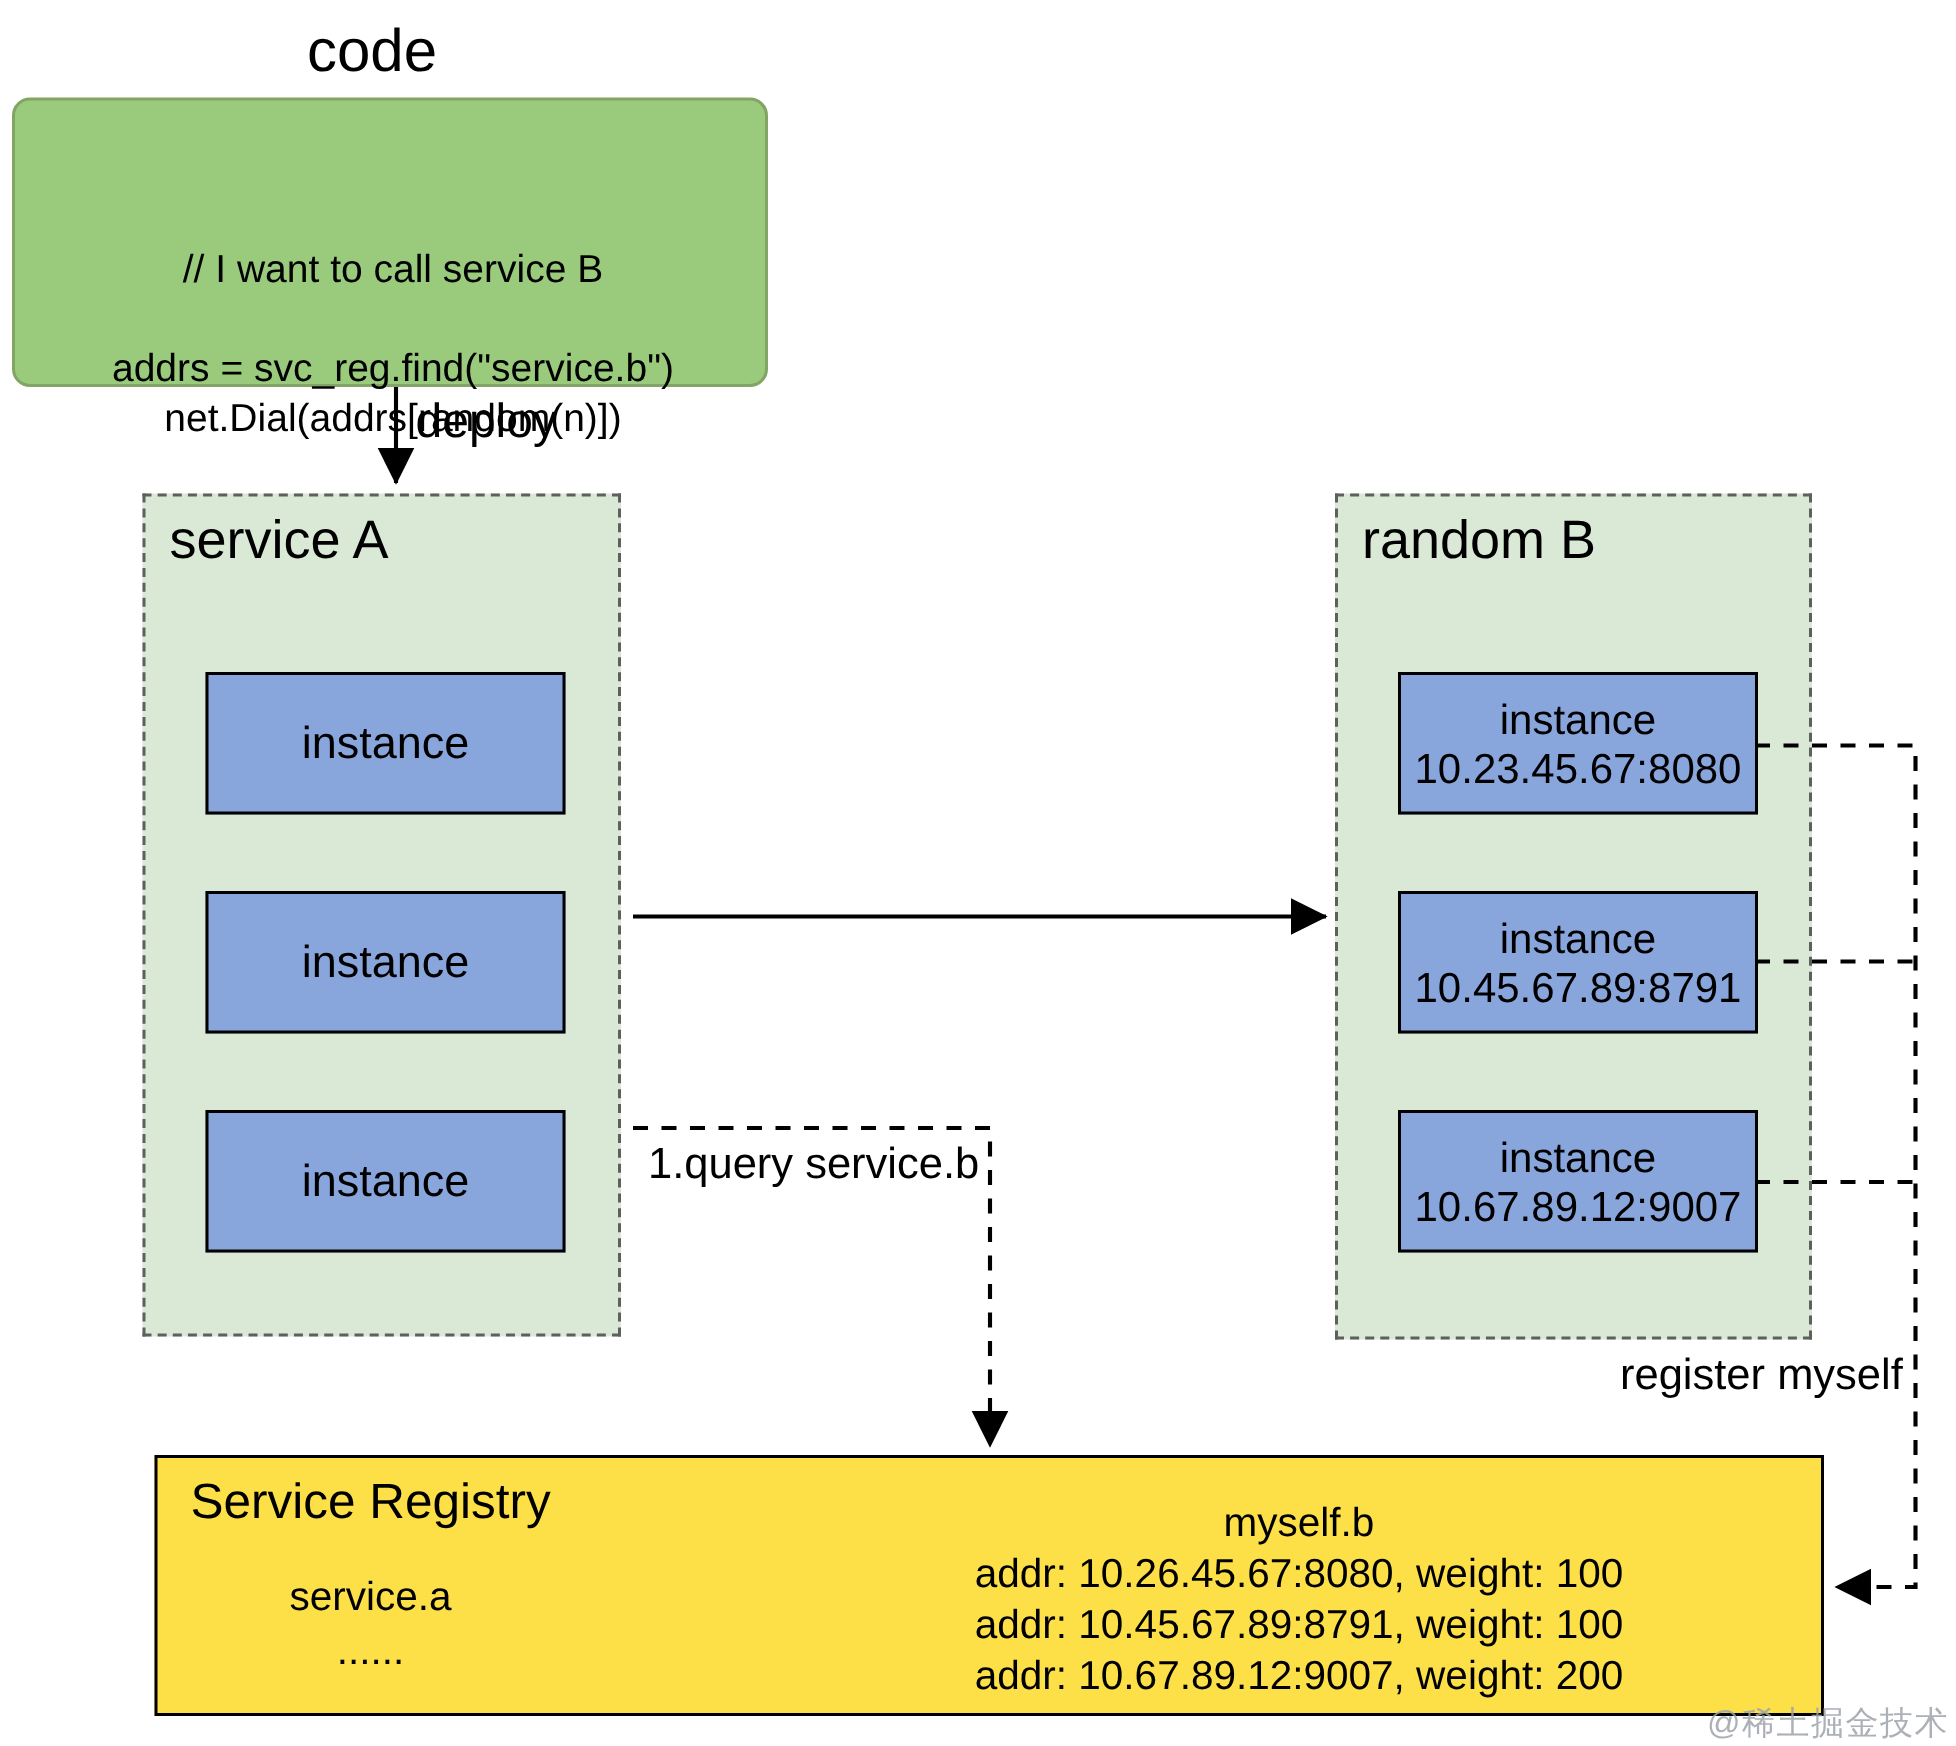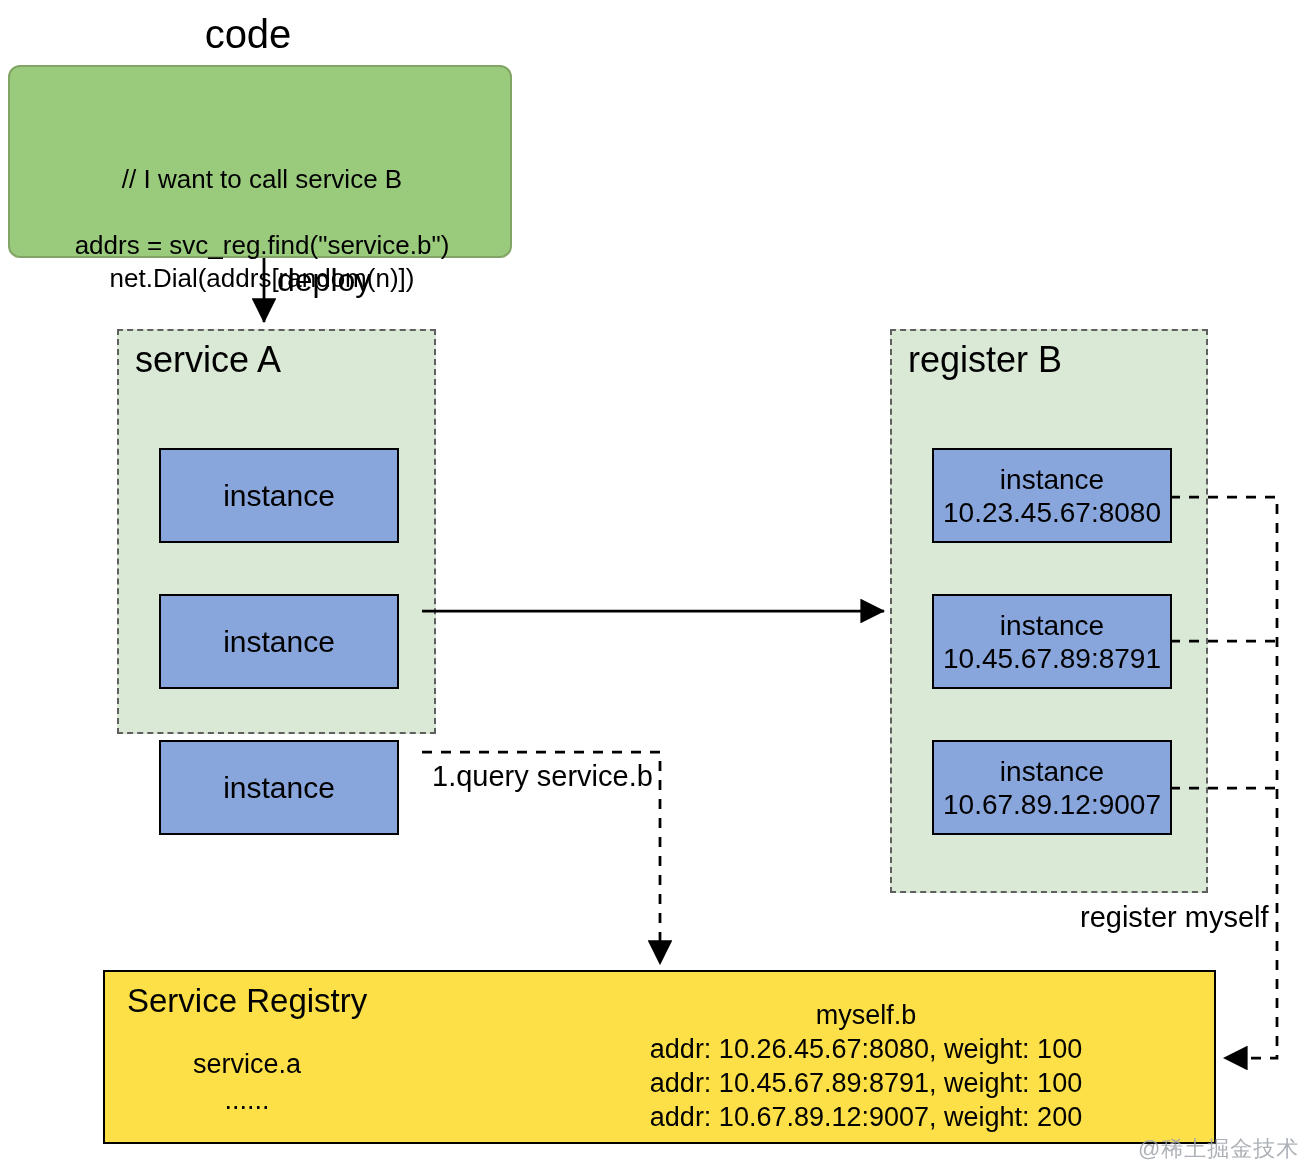--- a/index.html
+++ b/index.html
@@ -9,21 +9,21 @@
   .abs{position:absolute;}
 
   
   .code-title{left:0px;top:12px;width:496px;text-align:center;font-size:40px;}
   .code-box{left:8px;top:65px;width:504px;height:193px;background:#9acb7d;border:2px solid #82a566;border-radius:12px;box-sizing:border-box;}
   .code-lines{left:8px;top:96px;width:488px;text-align:center;font-size:26px;line-height:33px;}
   .code-gap{height:33px;}
 
   
   .svc{background:#dae8d6;border:2px dashed #5f5f5f;box-sizing:border-box;}
-  .svc-a{left:117px;top:329px;width:319px;height:405px;}
+  .svc-a{left:95px;top:329px;width:319px;height:562px;}
   .svc-b{left:890px;top:329px;width:318px;height:564px;}
   .svc-title{position:absolute;left:16px;top:8px;font-size:36px;}
 
   .inst{position:absolute;left:40px;width:240px;height:95px;background:#88a5dc;border:2px solid #000;box-sizing:border-box;
         display:flex;flex-direction:column;align-items:center;justify-content:center;}
   .inst.r1{top:117px;} .inst.r2{top:263px;} .inst.r3{top:409px;}
   .inst .one{font-size:30px;}
   .inst .l{font-size:28px;line-height:33px;text-align:center;}
 
   
@@ -66,21 +66,21 @@
     </div>
     <div class="inst r2">
       <span class="one">instance</span>
     </div>
     <div class="inst r3">
       <span class="one">instance</span>
     </div>
   </div>
 
   <div class="abs svc svc-b">
-    <div class="svc-title">register B</div>
+    <div class="svc-title">random B</div>
     <div class="inst r1">
       <span class="l">instance</span>
       <span class="l">10.23.45.67:8080</span>
     </div>
     <div class="inst r2">
       <span class="l">instance</span>
       <span class="l">10.45.67.89:8791</span>
     </div>
     <div class="inst r3">
       <span class="l">instance</span>

